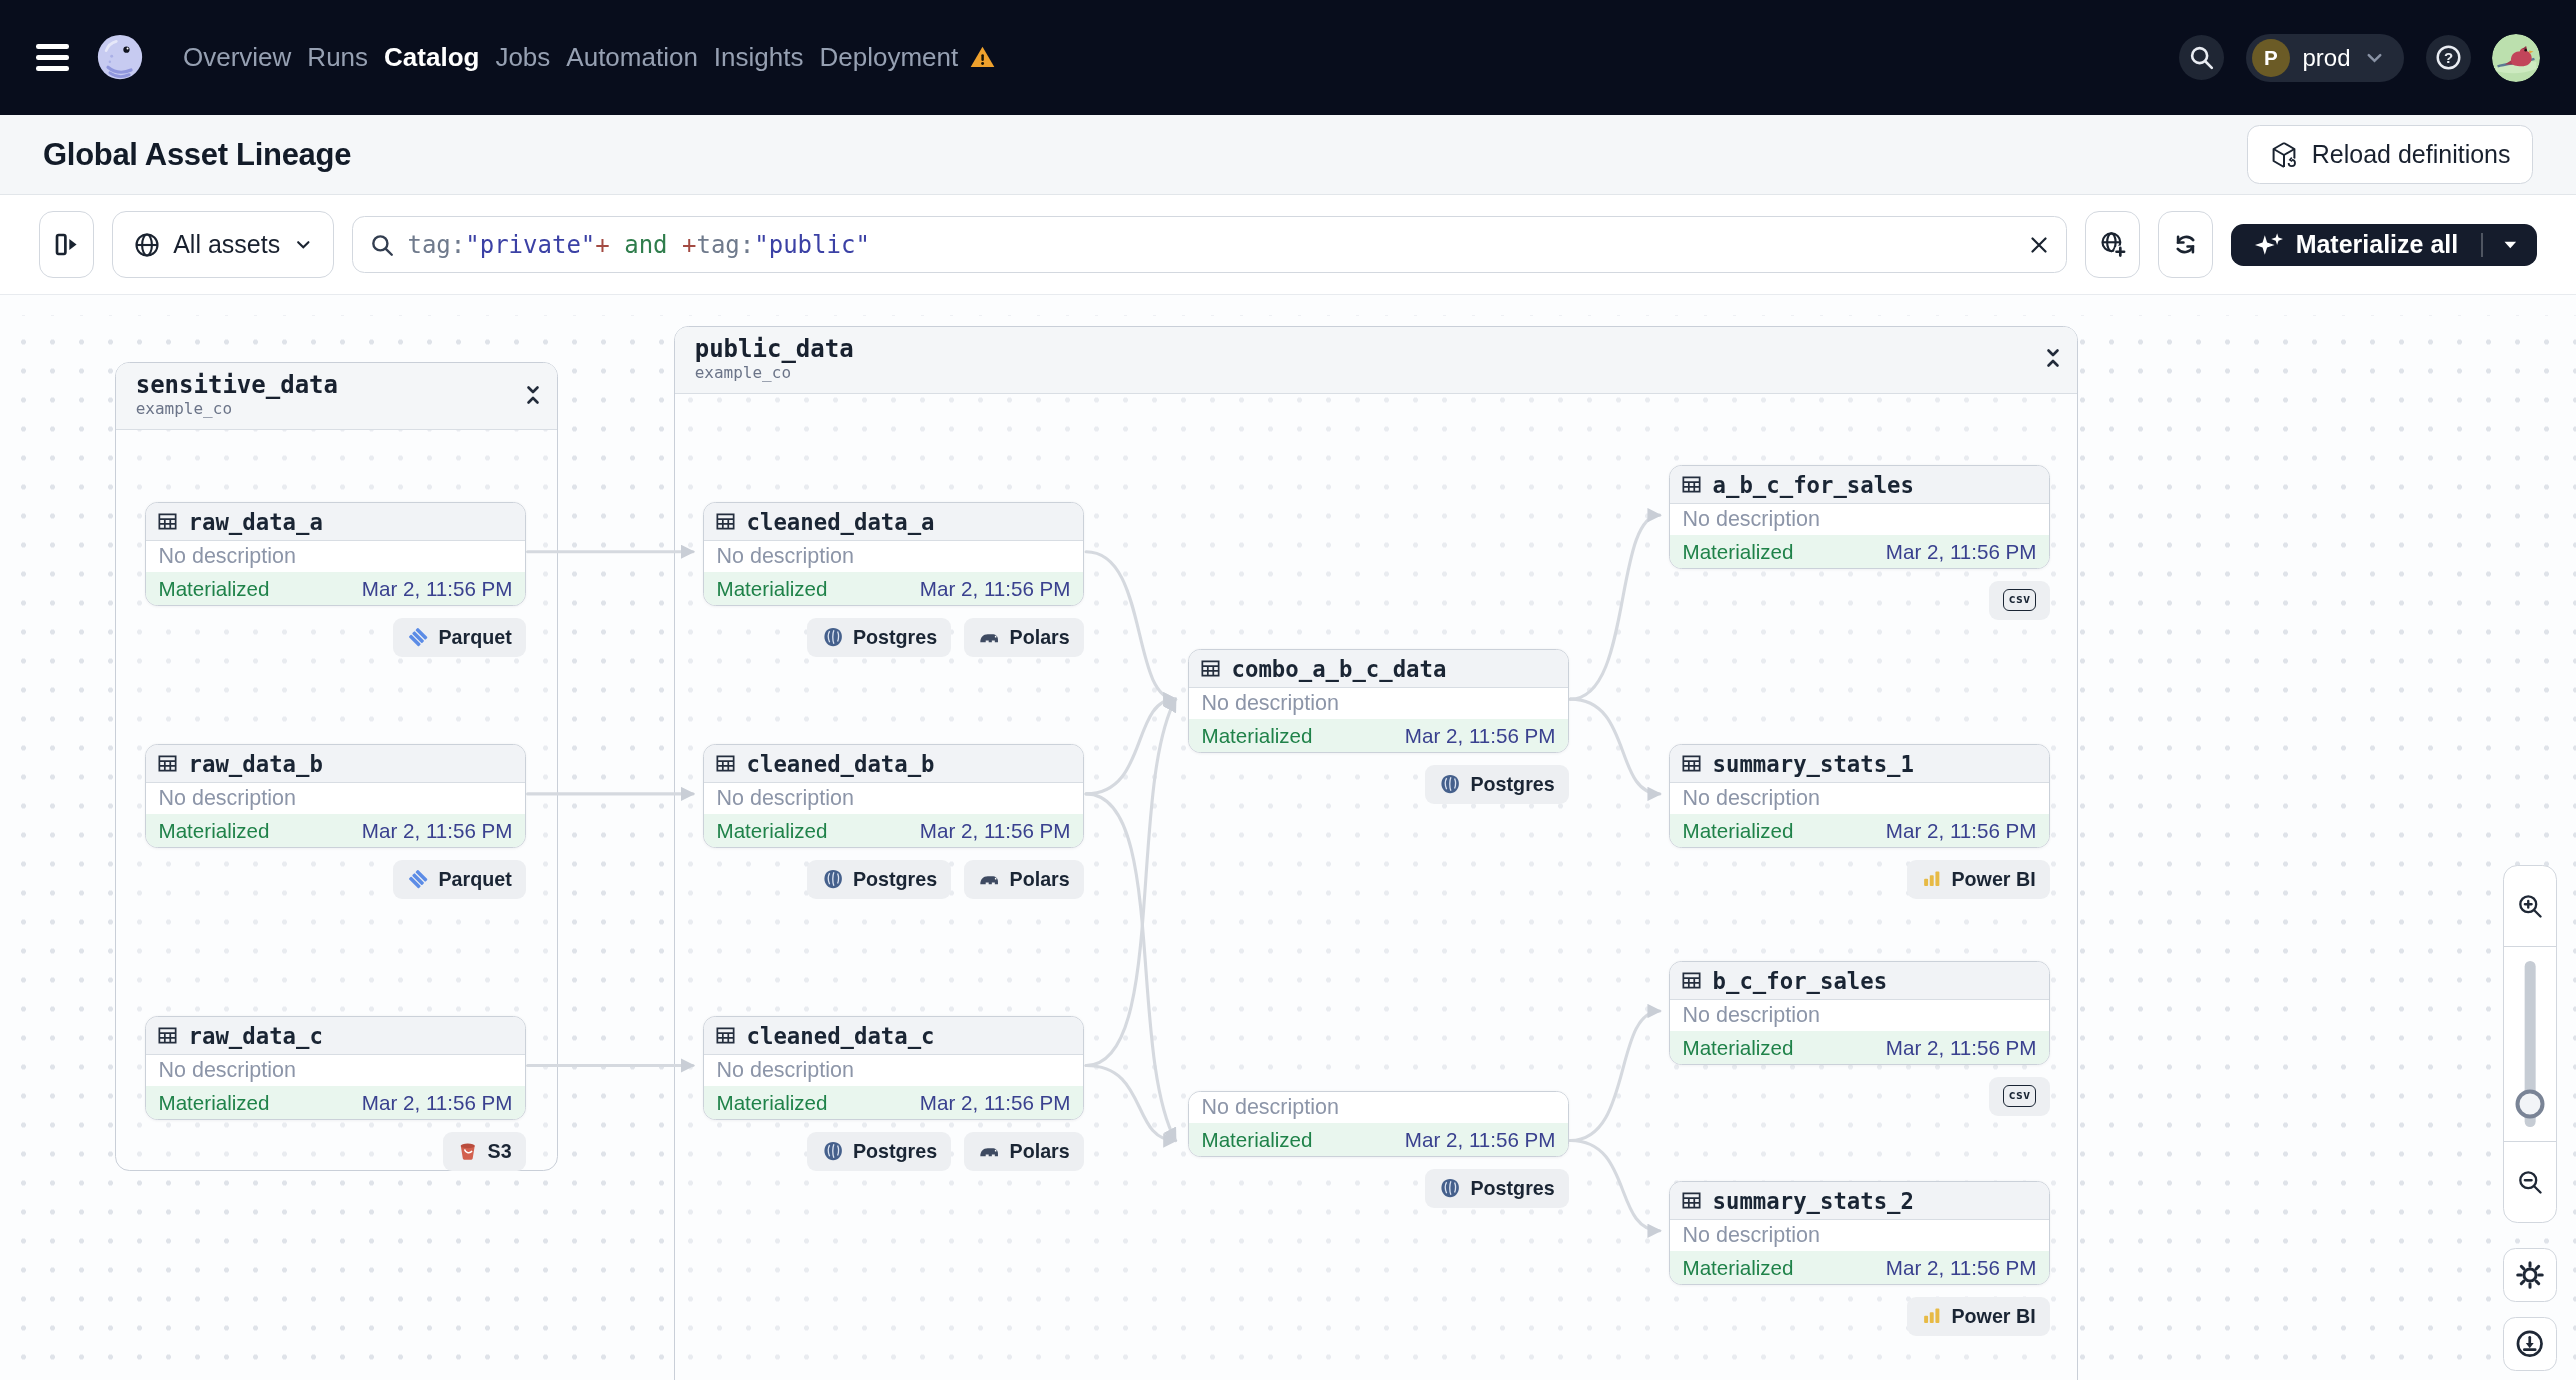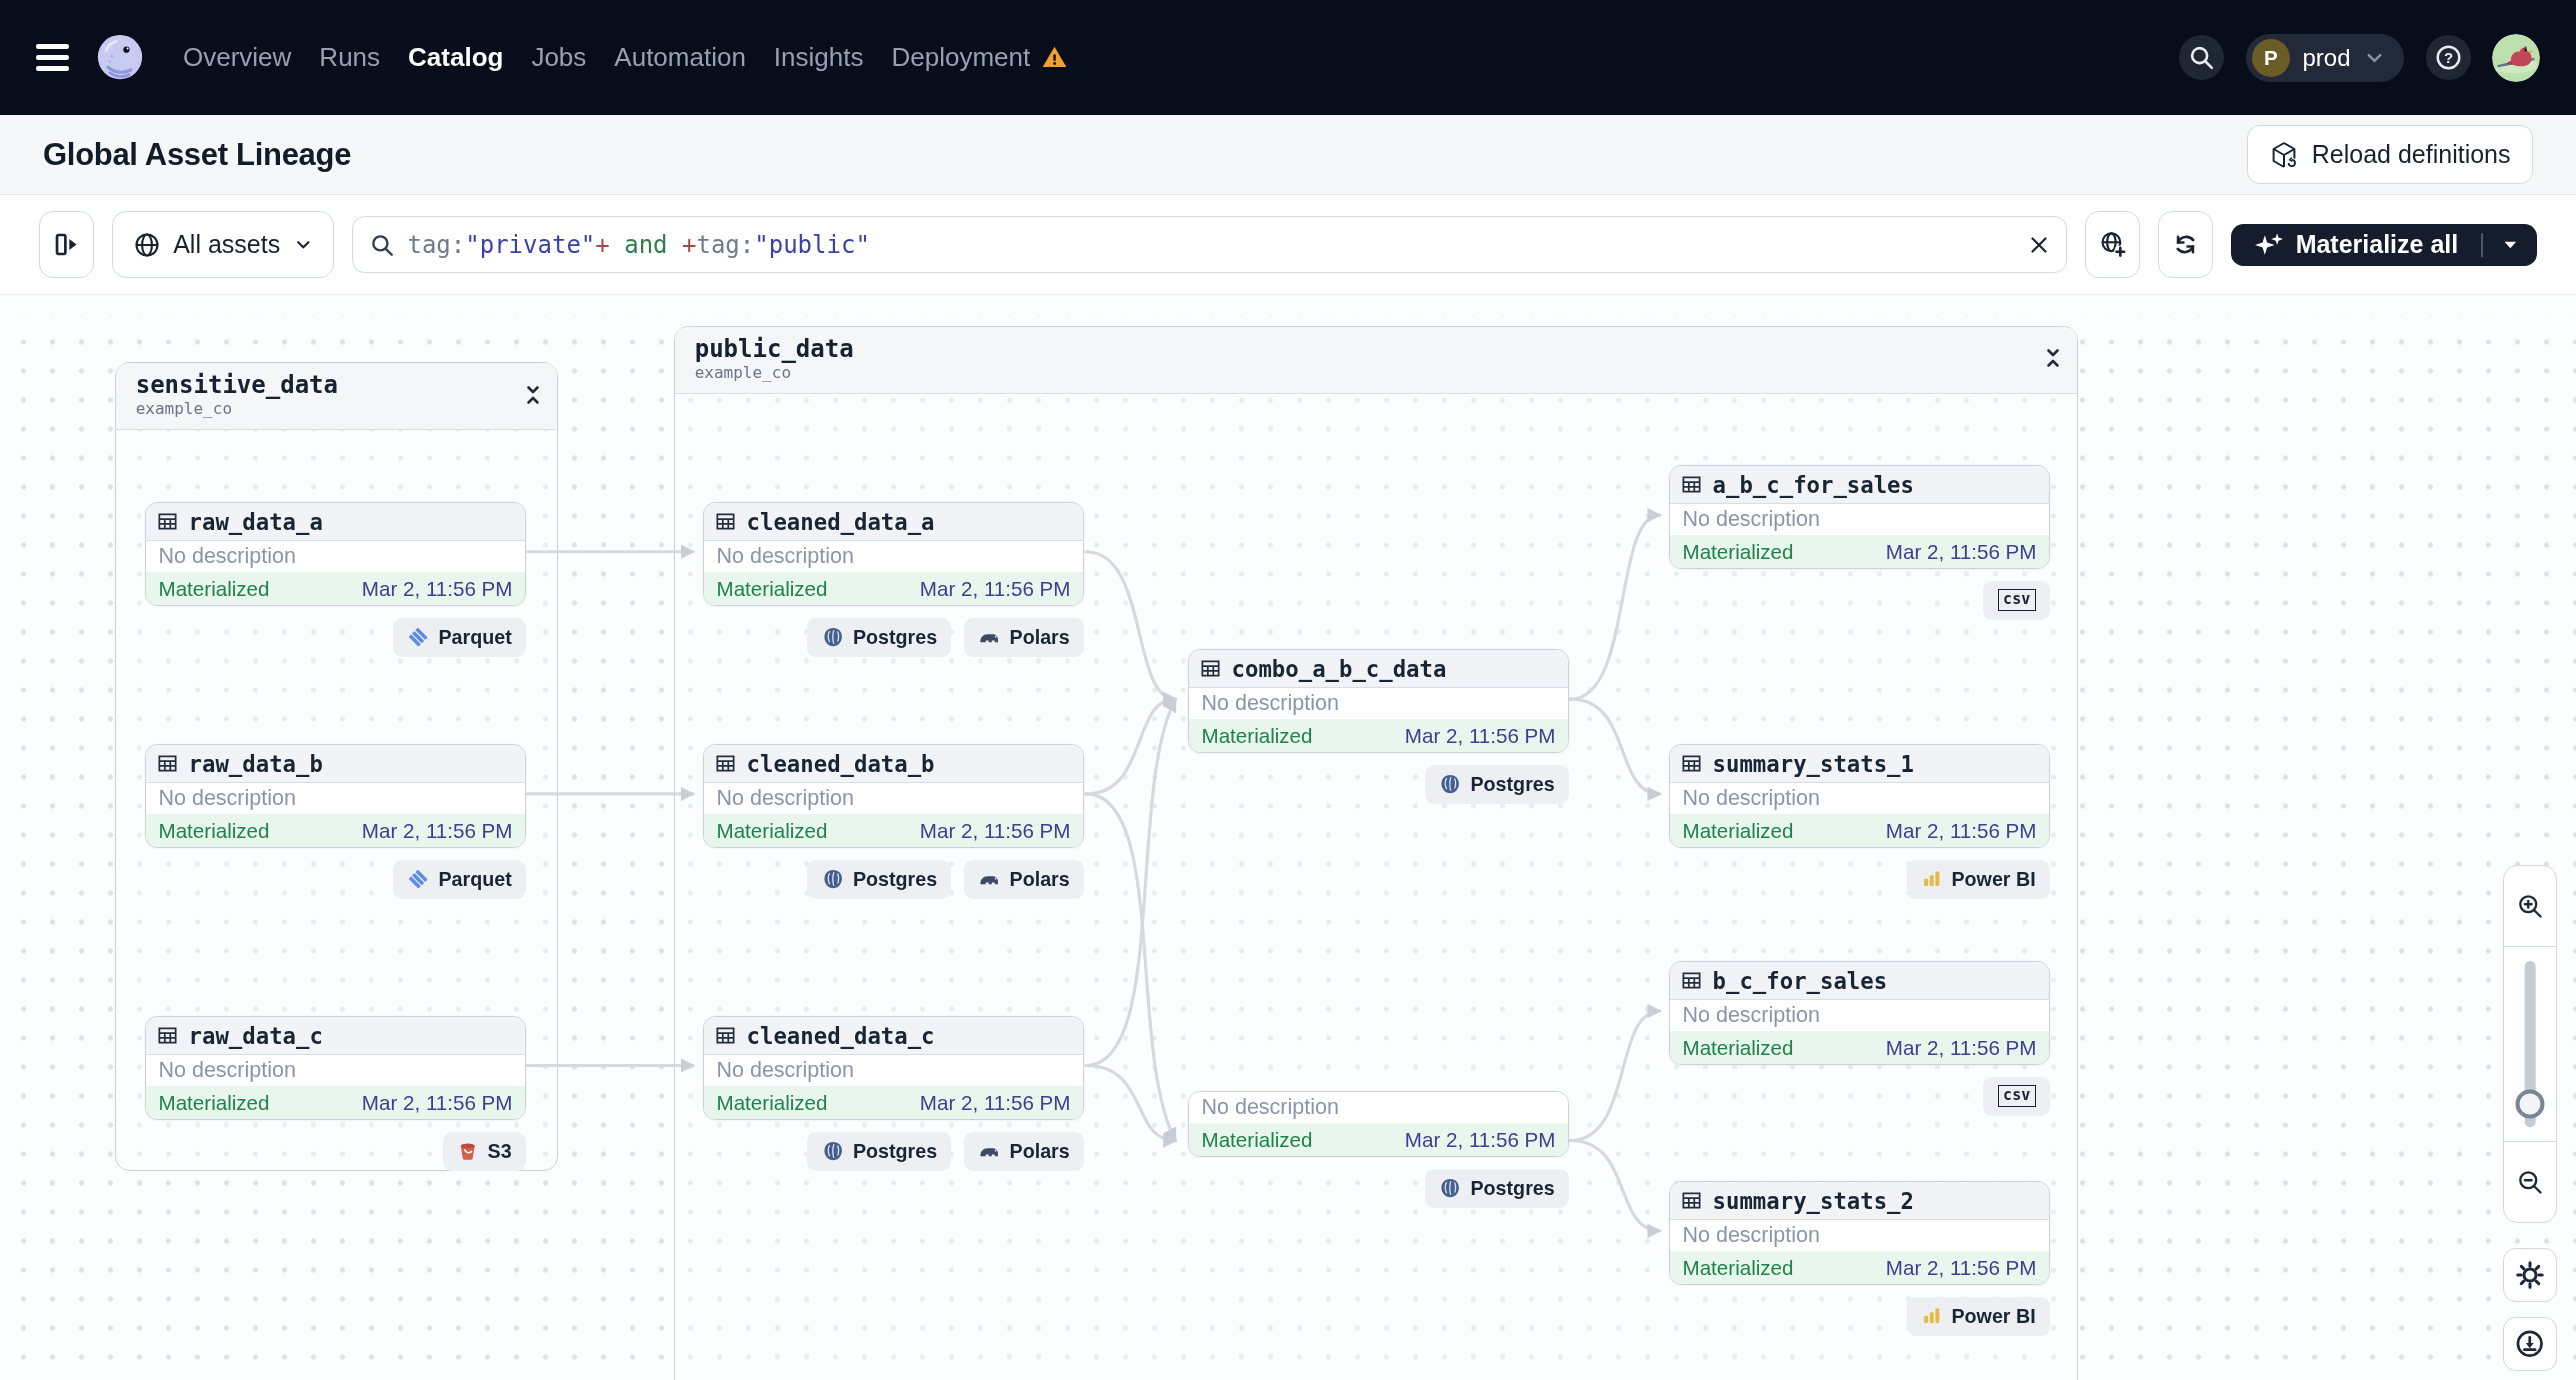--- a/index.html
+++ b/index.html
@@ -9,21 +9,21 @@
     background:#FCFDFE;color:#1A2332;
     -webkit-font-smoothing:antialiased;
   }
   .mono{font-family:"DejaVu Sans Mono",monospace}
 
   
   .topbar{height:115px;background:#080D1C;display:flex;align-items:center;padding:0 36px;box-sizing:border-box}
   .hamburger{display:flex;flex-direction:column;gap:6.3px;cursor:pointer;margin-right:27px}
   .hamburger i{display:block;width:33px;height:4.5px;background:#fff;border-radius:2.2px}
   .logo{width:48px;height:48px;margin-right:39px}
-  .nav{display:flex;align-items:center;gap:28px}
+  .nav{display:flex;align-items:center;gap:16px}
   .nav-item{font-size:26px;font-weight:500;color:#96A0B2;cursor:pointer;display:flex;align-items:center;gap:10.7px}
   .nav-item.active{color:#FFFFFF;font-weight:700}
   .top-right{margin-left:auto;display:flex;align-items:center;gap:21.5px}
   .circle-btn{width:45px;height:45px;border-radius:50%;background:#1F2634;display:flex;align-items:center;justify-content:center;cursor:pointer}
   .env-pill{height:48px;background:#222938;border-radius:25px;display:flex;align-items:center;gap:12.5px;padding:0 18px 0 6.3px;cursor:pointer}
   .env-avatar{width:38px;height:38px;border-radius:50%;background:#6B5B26;color:#fff;font-size:20.6px;font-weight:700;display:flex;align-items:center;justify-content:center}
   .env-name{color:#fff;font-size:24px;font-weight:500}
   .avatar{width:48px;height:48px;border-radius:50%;overflow:hidden;cursor:pointer}
 
   
@@ -60,21 +60,21 @@
   .asset{position:absolute;width:381px;z-index:4}
   .node{width:381px;background:#fff;border:1.8px solid #CBD1D9;border-radius:12.5px;overflow:hidden;box-sizing:border-box;box-shadow:0 0.9px 2.7px rgba(16,24,40,.05);cursor:pointer}
   .node-header{height:37px;background:#F1F3F6;border-bottom:0.9px solid #D8DDE3;display:flex;align-items:center;gap:9.8px;padding:0 9.8px}
   .node-name{font-size:22.3px;font-weight:700;color:#1A2534}
   .node-desc{height:31px;display:flex;align-items:center;padding:0 12.5px;font-size:21.5px;color:#8C95A8;background:#fff}
   .node-status{height:33px;background:#E9F6EE;display:flex;align-items:center;justify-content:space-between;padding:0 12.5px}
   .st-label{font-size:20.6px;color:#1F8249}
   .st-time{font-size:20.6px;color:#3A418F}
   .tags{margin-top:11.6px;display:flex;gap:12.5px;justify-content:flex-end}
   .tag{height:39px;background:#EDEFF2;border-radius:9px;display:inline-flex;align-items:center;gap:9px;padding:0 14.3px;font-size:19.7px;font-weight:700;color:#1A2534;cursor:pointer}
-  .csv-box{border:1.8px solid #1A2534;border-radius:0;font-family:"DejaVu Sans Mono",monospace;font-size:15px;font-weight:700;padding:0px 4.5px;line-height:19.7px}
+  .csv-box{border:1.8px solid #1A2534;border-radius:6px;font-family:"DejaVu Sans Mono",monospace;font-size:12px;font-weight:700;padding:0px 4.5px;line-height:19.7px}
 
   
   .zoom-panel{position:absolute;left:2503px;top:865px;width:54px;height:358px;background:#fff;border:1.8px solid #D2D7DE;border-radius:14.3px;z-index:10;box-sizing:border-box;display:flex;flex-direction:column}
   .zp-btn{height:80px;display:flex;align-items:center;justify-content:center;cursor:pointer}
   .zp-slider{flex:1;border-top:1.8px solid #D2D7DE;border-bottom:1.8px solid #D2D7DE;position:relative}
   .zp-track{position:absolute;left:50%;top:14.3px;bottom:14.3px;width:10.7px;transform:translateX(-50%);background:#C6CCD4;border-radius:5.4px}
   .zp-thumb{position:absolute;left:50%;top:157px;width:29px;height:29px;transform:translate(-50%,-50%);background:#F2F4F7;border:4.5px solid #7A8496;border-radius:50%;box-sizing:border-box;cursor:grab}
   .side-btn{position:absolute;left:2503px;width:54px;height:54px;background:#fff;border:1.8px solid #D2D7DE;border-radius:12.5px;z-index:10;box-sizing:border-box;display:flex;align-items:center;justify-content:center;cursor:pointer}
 </style>
 </head>

